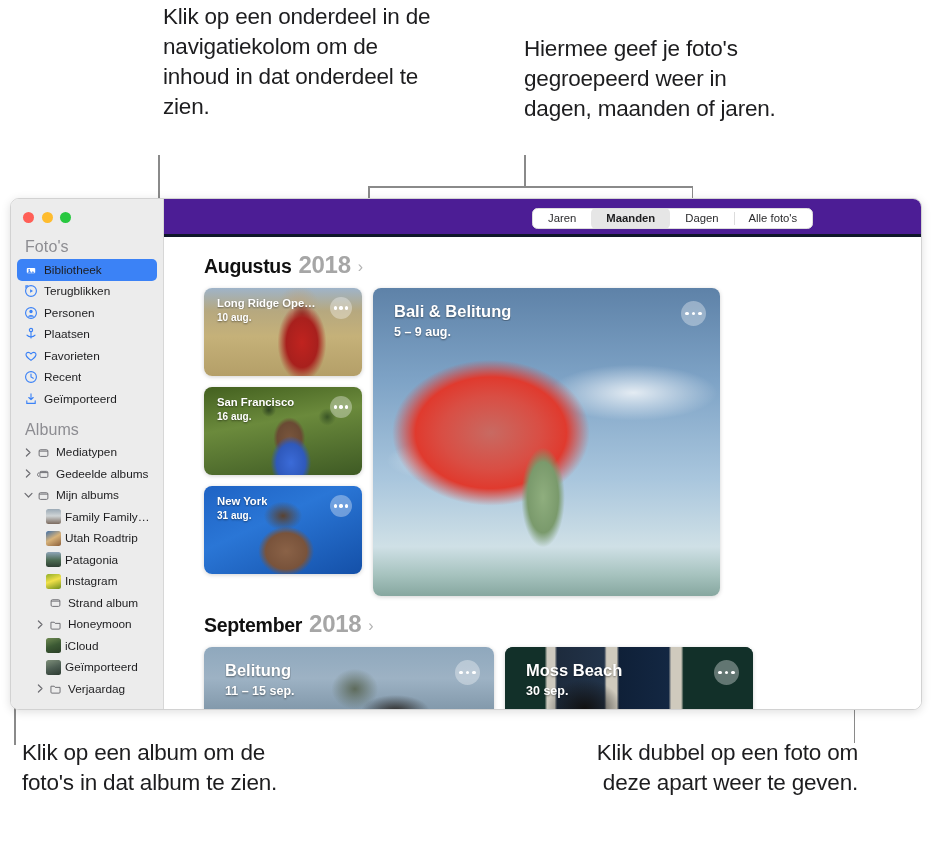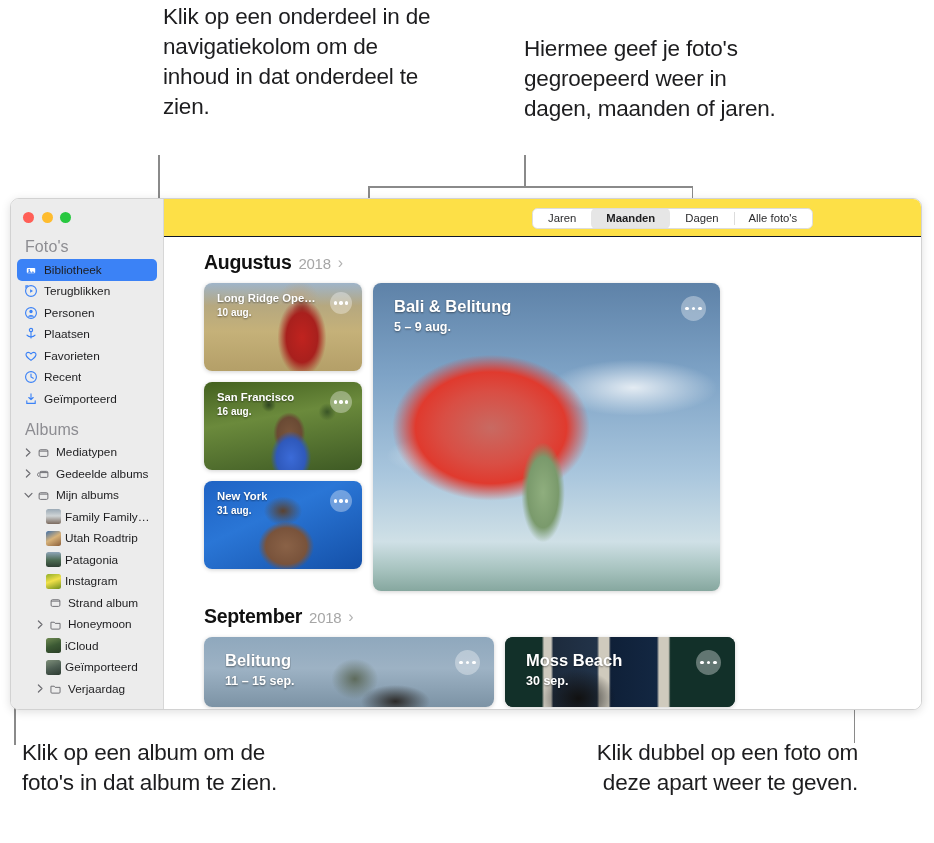--- a/index.html
+++ b/index.html
@@ -79,23 +79,23 @@
   .sb-row .ic svg { display: block; }
   .sb-row .lb { overflow: hidden; text-overflow: ellipsis; }
   .sb-row.indent { padding-left: 17px; }
 
   .thumb { width: 15px; height: 15px; border-radius: 2.5px; flex: 0 0 15px; margin-right: 4px; overflow:hidden; }
 
   
   #main { flex: 1; display: flex; flex-direction: column; min-width: 0; background:#fff; }
   #toolbar {
     height: 38px; flex: 0 0 38px;
-    border-bottom: 1px solid #0f172a;
+    border-bottom: 3px solid #0f172a;
     display: flex; align-items: center; justify-content: center;
-    position: relative; background:#fde047;
+    position: relative; background:#4c1d95;
   }
   #segmented {
     display: flex; align-items: center;
     height: 21px;
     border: 1px solid #dcdcdc; border-radius: 5.5px;
     background: #fff; overflow: hidden;
     position: absolute; left: 368px; top: 9px;
   }
   .seg {
     font-size: 11.3px; color: #2b2b2d;
@@ -107,21 +107,21 @@
     content:""; position:absolute; left:0; top:4px; bottom:4px; width:1px; background:#dcdcdc;
   }
 
   #content { flex: 1; overflow: hidden; padding: 0 0 0 8px; background:#fff; position:relative; }
 
   .sec-head {
     display: flex; align-items: baseline; gap: 7px;
     padding: 14px 0 9px 32px;
   }
   .sec-head .m { font-size: 19.5px; font-weight: 700; color: #111; letter-spacing: -.3px; }
-  .sec-head .y { font-size: 15px; font-weight: 400; color: #a6a6a6; letter-spacing: -.3px; }
+  .sec-head .y { font-size: 24px; font-weight: 700; color: #a6a6a6; letter-spacing: -.3px; }
   .chev { font-size: 16px; color: #b3b3b3; line-height: 1; position: relative; top: -1px; }
 
   .grid { display: flex; gap: 11px; padding: 0 0 0 32px; }
   .col-left { display: flex; flex-direction: column; gap: 11px; }
 
   .card {
     position: relative; border-radius: 8px; overflow: hidden;
     box-shadow: 0 1px 4px rgba(0,0,0,.18);
   }
   .card .ttl {
@@ -531,21 +531,21 @@
             <div class="ph-bel"></div>
             <div class="ttl">Belitung</div>
             <div class="sub">11 – 15 sep.</div>
             <div class="dots">
                 <i></i>
                 <i></i>
                 <i></i>
               </div>
           </div>
 
-          <div class="card big" style="width:230px;height:70px;">
+          <div class="card big" style="width:248px;height:70px;">
             <div class="ph-moss"></div>
             <div class="ttl">Moss Beach</div>
             <div class="sub">30 sep.</div>
             <div class="dots">
                 <i></i>
                 <i></i>
                 <i></i>
               </div>
           </div>
         </div>

